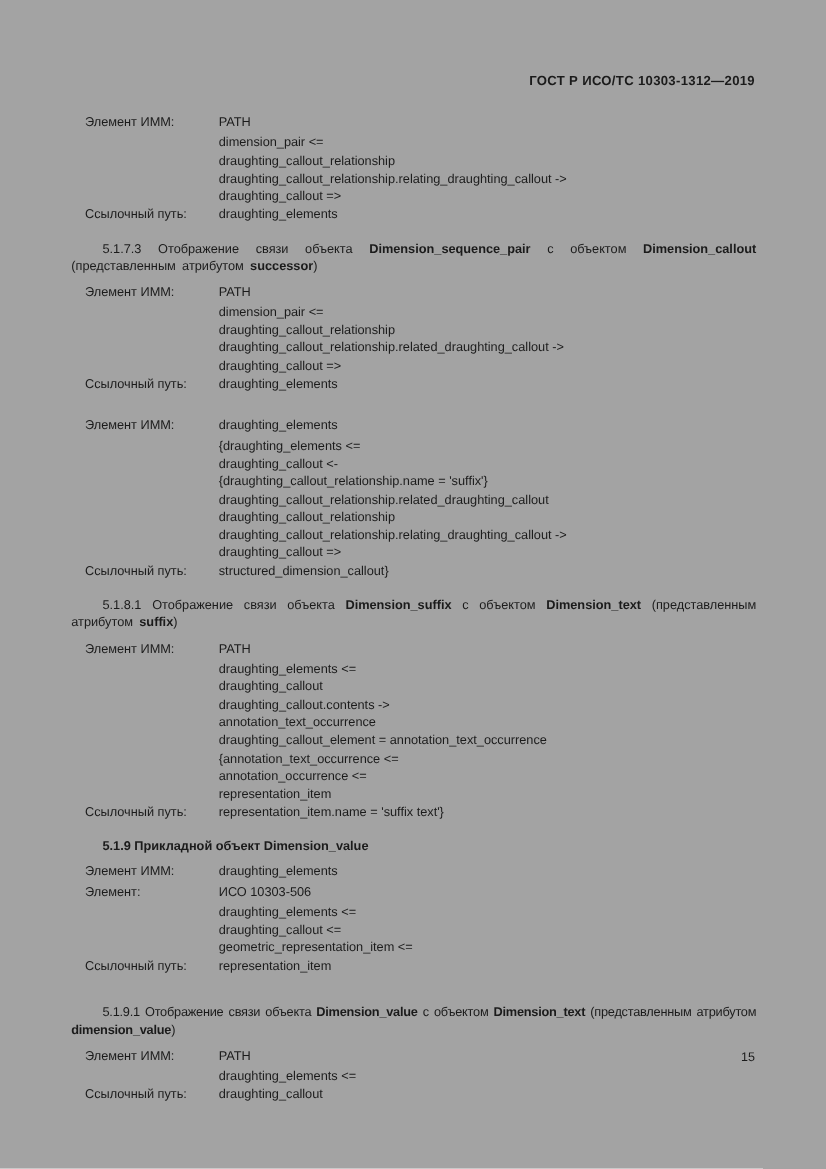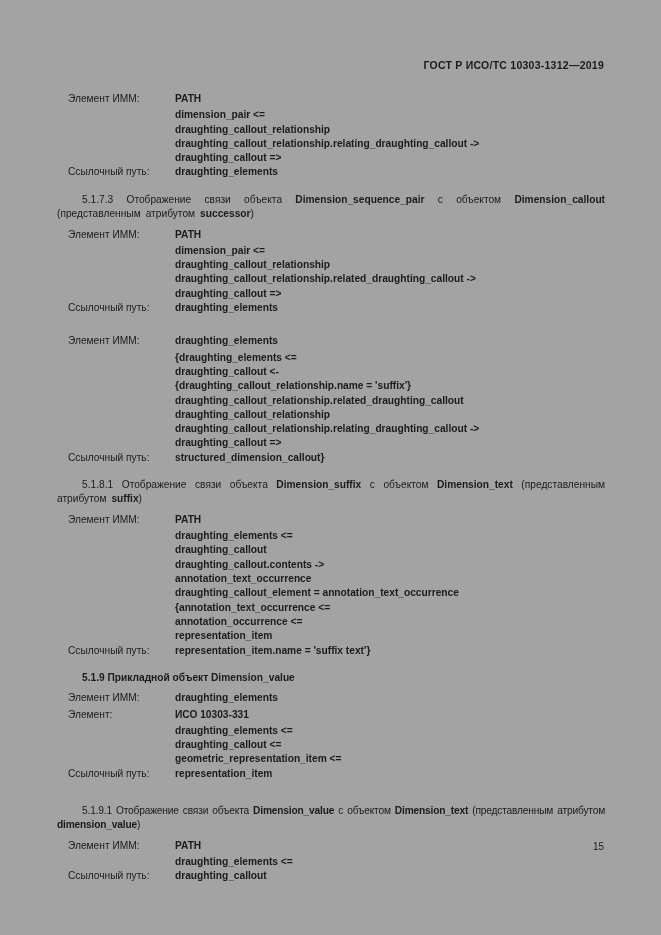--- a/index.html
+++ b/index.html
@@ -77,21 +77,20 @@
     white-space: nowrap;
   }
   .row-values {
     flex: 1 1 auto;
     min-width: 0;
   }
   .val-line {
     display: block;
     white-space: nowrap;
     line-height: 14.3px;
-    font-weight: bold;
   }
 
   
   .gap-para-block { height: 6px; }
   .gap-block-para { height: 13px; }
   .gap-row { height: 2px; }
 
   
   .page-number {
     position: absolute;
@@ -208,21 +207,21 @@
         <div class="row">
           <div class="row-label">Элемент ИММ:</div>
           <div class="row-values">
             <span class="val-line">draughting_elements</span>
           </div>
         </div>
         <div class="gap-row"></div>
         <div class="row">
           <div class="row-label">Элемент:</div>
           <div class="row-values">
-            <span class="val-line">ИСО 10303-331</span>
+            <span class="val-line">ИСО 10303-506</span>
           </div>
         </div>
         <div class="gap-row"></div>
         <div class="row">
           <div class="row-label">Ссылочный путь:</div>
           <div class="row-values">
             <span class="val-line">draughting_elements &lt;=</span>
             <span class="val-line">draughting_callout &lt;=</span>
             <span class="val-line">geometric_representation_item &lt;=</span>
             <span class="val-line">representation_item</span>

